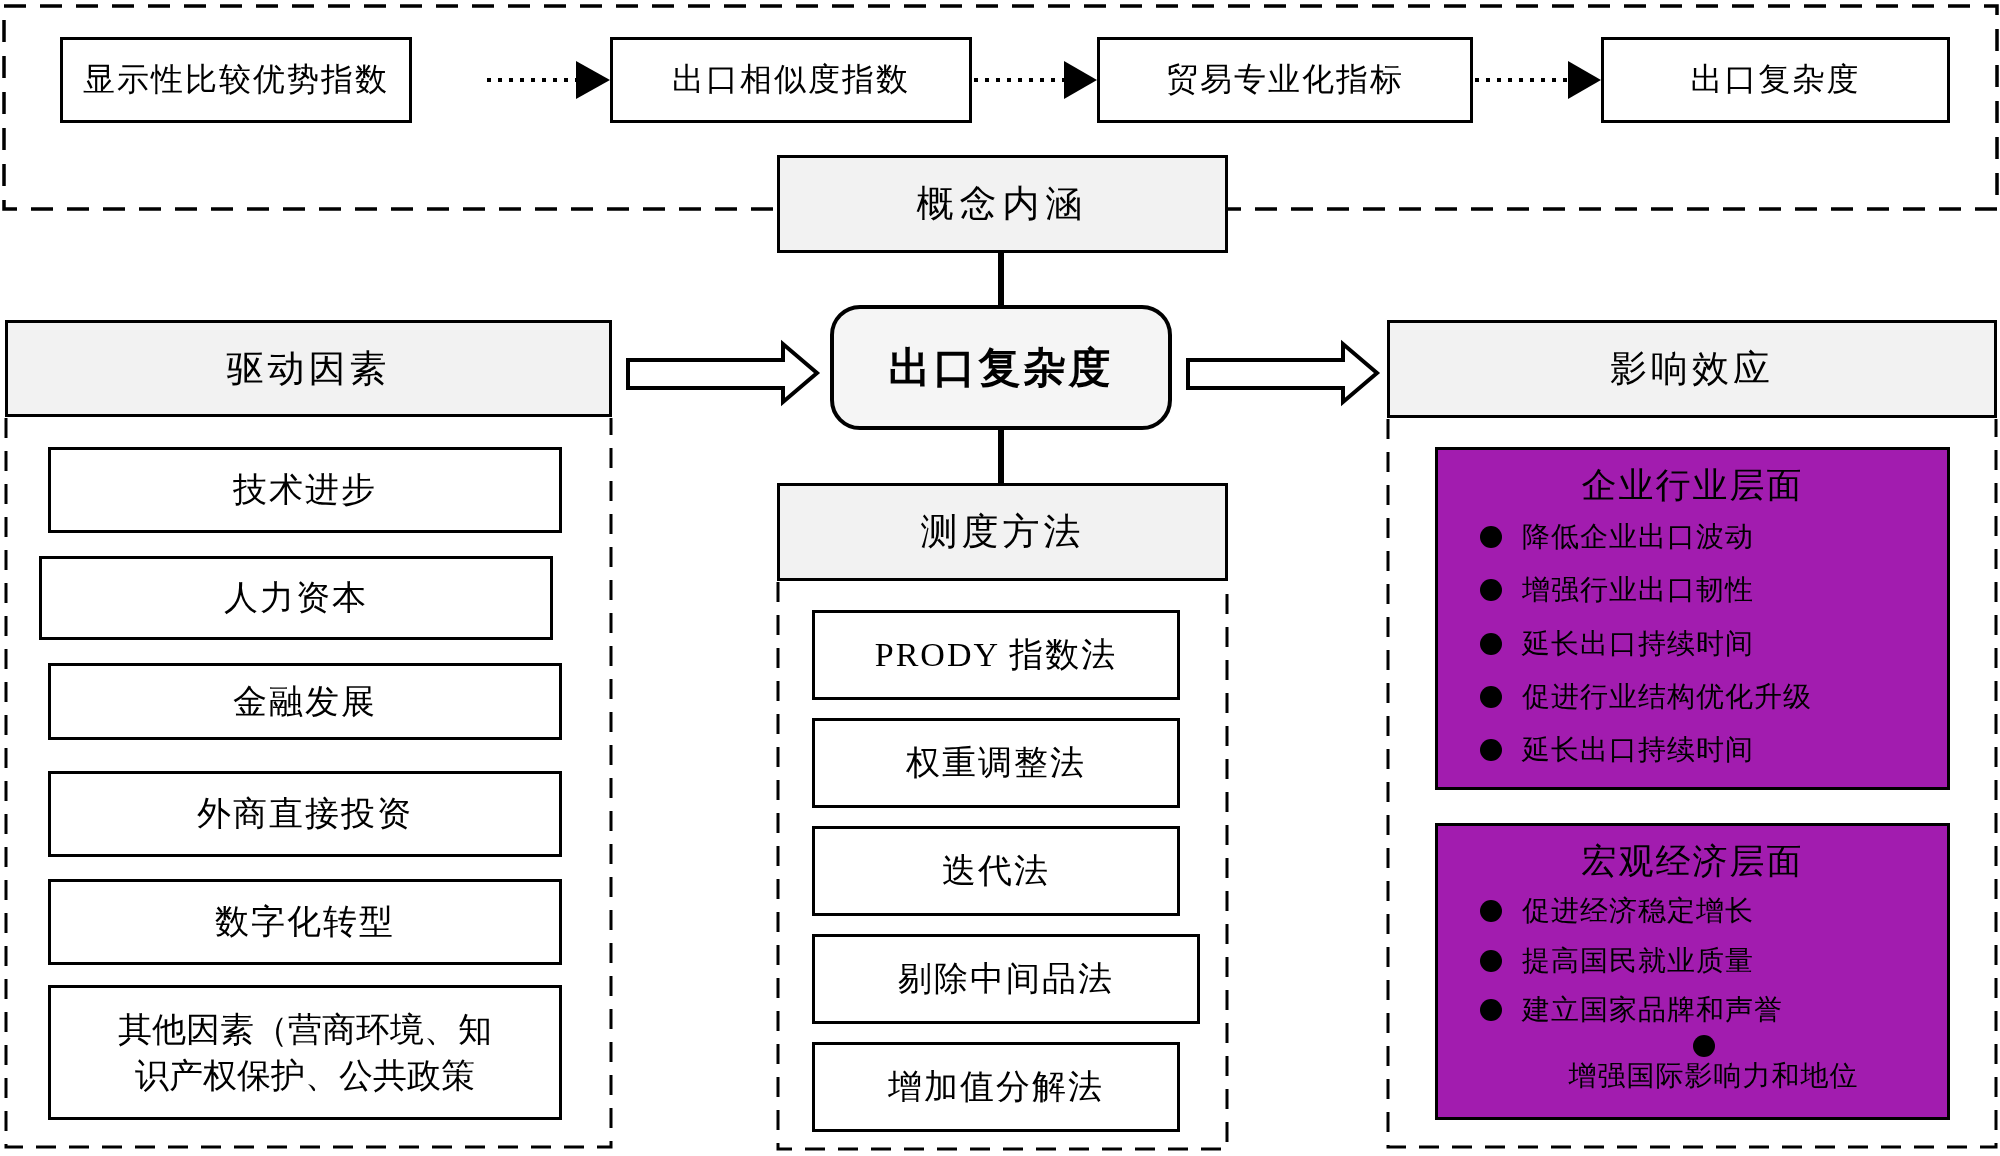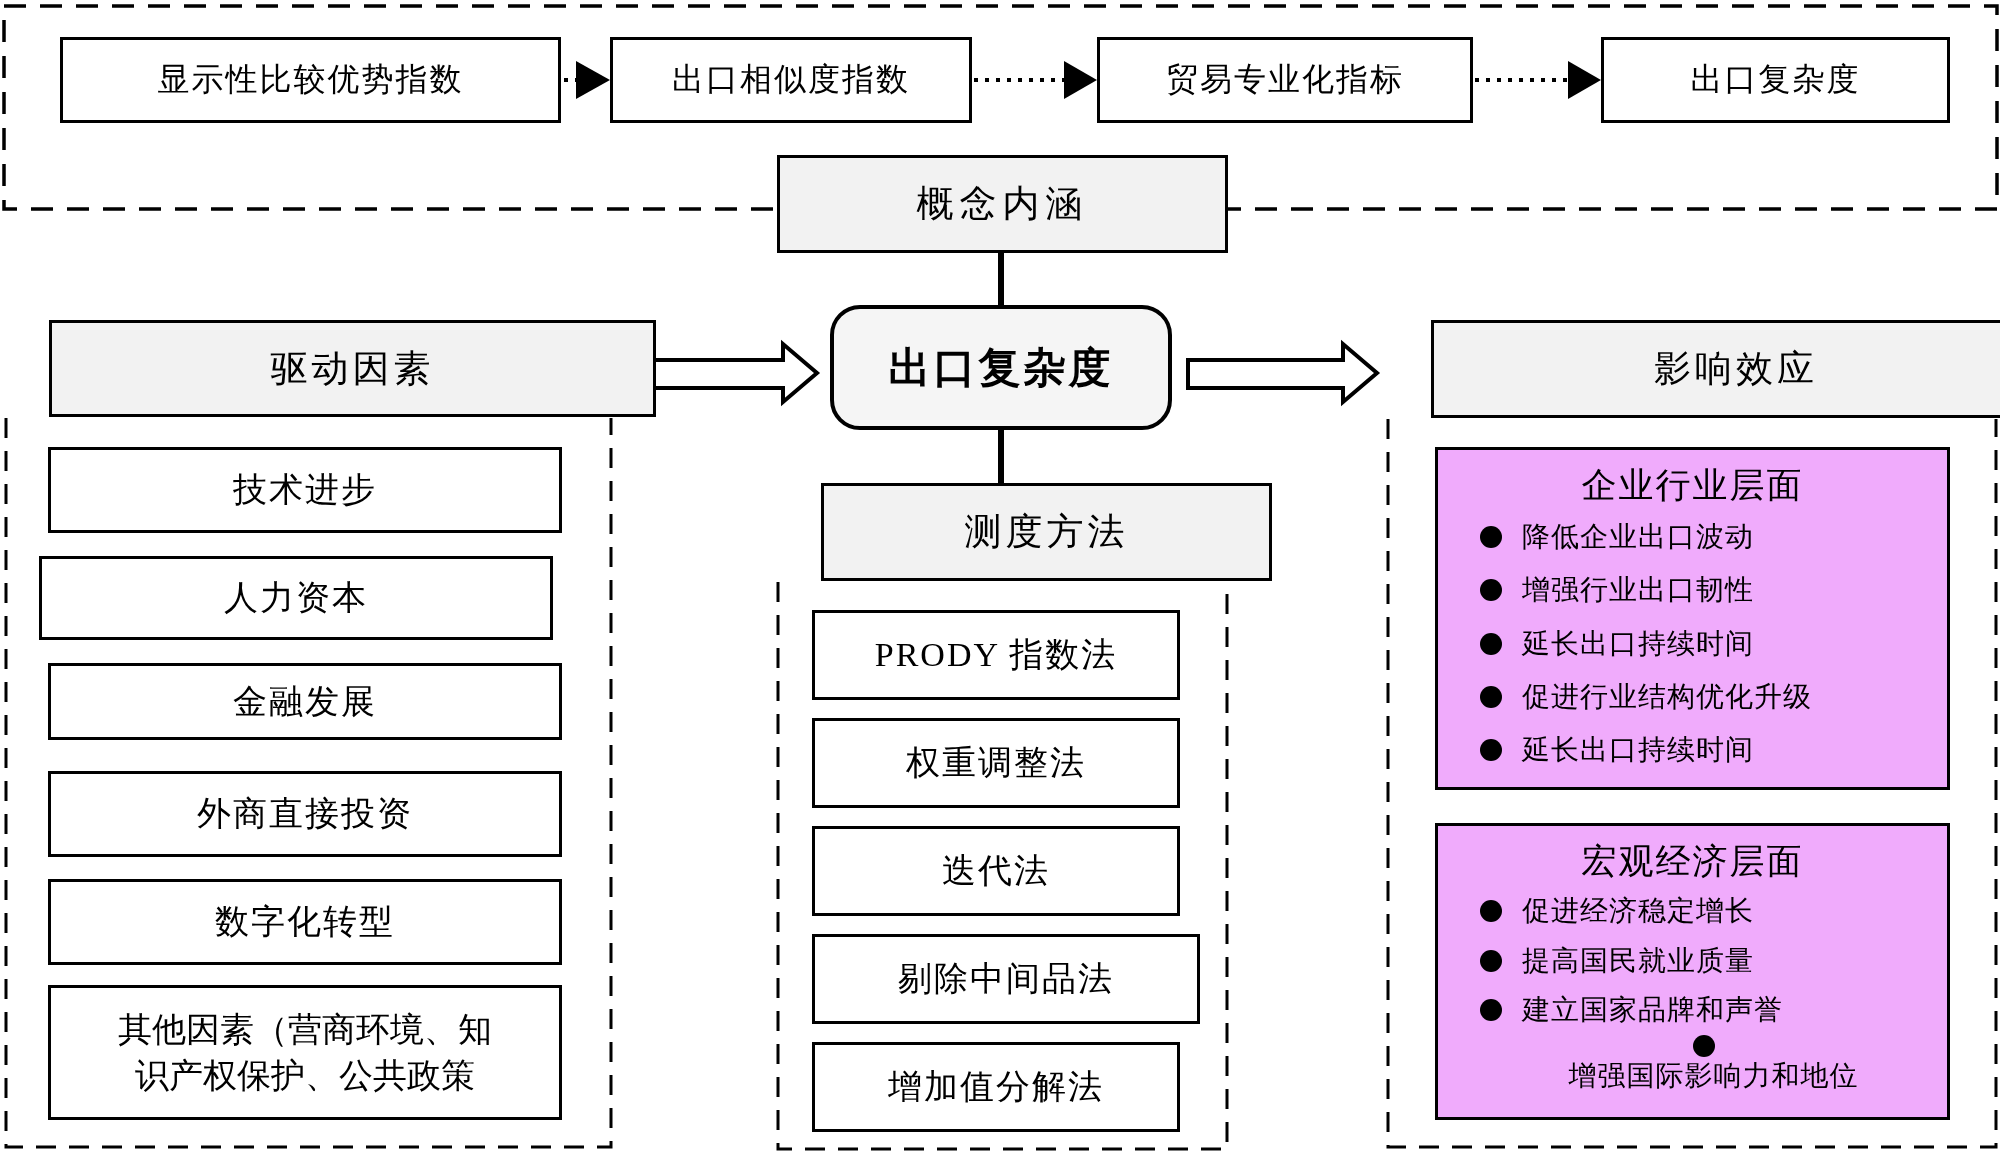--- a/index.html
+++ b/index.html
@@ -4,27 +4,27 @@
 <style>
   html,body{margin:0;padding:0;background:#ffffff;}
   body{width:2000px;height:1156px;position:relative;
        font-family:"Liberation Serif","DejaVu Serif",serif;color:#000;}
   .stage{position:absolute;left:0;top:0;width:2000px;height:1156px;}
   svg.overlay{position:absolute;left:0;top:0;z-index:0;}
   .box{position:absolute;box-sizing:border-box;background:#fff;border:3px solid #000;
        display:flex;align-items:center;justify-content:center;text-align:center;z-index:2;}
   .topbox{font-size:32px;letter-spacing:2px;}
   .graybox{background:#f2f2f2;}
-  .hdr{font-size:37px;letter-spacing:4px;margin-left:44px;}
+  .hdr{font-size:37px;letter-spacing:4px;}
   .concept{font-size:37px;letter-spacing:6px;}
   .core{border-radius:30px;border-width:4px;background:#f5f5f5;
         font-size:42px;font-weight:bold;letter-spacing:3px;}
   .item{font-size:34px;letter-spacing:2px;}
   .item-multiline{line-height:46px;padding:0 64px;font-size:34px;}
-  .group{position:absolute;box-sizing:border-box;background:#f0abfc;border:3px solid #000;
+  .group{position:absolute;box-sizing:border-box;background:#a21caf;border:3px solid #000;
          z-index:2;display:flex;flex-direction:column;align-items:stretch;}
   .group-title{font-size:35px;text-align:center;letter-spacing:2px;
                padding-top:12px;height:48px;flex:0 0 auto;}
   .bullet-row{display:flex;align-items:center;padding-left:42px;flex:1 1 auto;}
   .bullet-dot{width:22px;height:22px;border-radius:50%;background:#000;
               margin-right:20px;flex:0 0 auto;}
   .bullet-text{font-size:28px;letter-spacing:1px;white-space:nowrap;}
 </style>
 </head>
 <body>
@@ -52,21 +52,21 @@
       <polygon points="1568,61 1568,99 1601,80" fill="#000"></polygon>
     </g>
 
     <line x1="1001" y1="253" x2="1001" y2="307" stroke="#000" stroke-width="6"></line>
     <line x1="1001" y1="429" x2="1001" y2="484" stroke="#000" stroke-width="6"></line>
 
     <polygon points="628,360 783,360 783,344 817,373 783,402 783,388 628,388" fill="#fff" stroke="#000" stroke-width="4"></polygon>
     <polygon points="1188,360 1343,360 1343,344 1377,373 1343,402 1343,388 1188,388" fill="#fff" stroke="#000" stroke-width="4"></polygon>
   </svg>
 
-  <div class="box topbox" style="left:60px;top:37px;width:501px;height:86px;">显示性比较优势指数</div>
+  <div class="box topbox" style="left:60px;top:37px;width:352px;height:86px;">显示性比较优势指数</div>
   <div class="box topbox" style="left:610px;top:37px;width:362px;height:86px;">出口相似度指数</div>
   <div class="box topbox" style="left:1097px;top:37px;width:376px;height:86px;">贸易专业化指标</div>
   <div class="box topbox" style="left:1601px;top:37px;width:349px;height:86px;">出口复杂度</div>
 
   <div class="box graybox concept" style="left:777px;top:155px;width:451px;height:98px;">概念内涵</div>
 
   <div class="box core" style="left:830px;top:305px;width:342px;height:125px;">出口复杂度</div>
 
   <div class="box graybox hdr" style="left:5px;top:320px;width:607px;height:97px;">驱动因素</div>
   <div class="box item" style="left:48px;top:447px;width:514px;height:86px;">技术进步</div>

